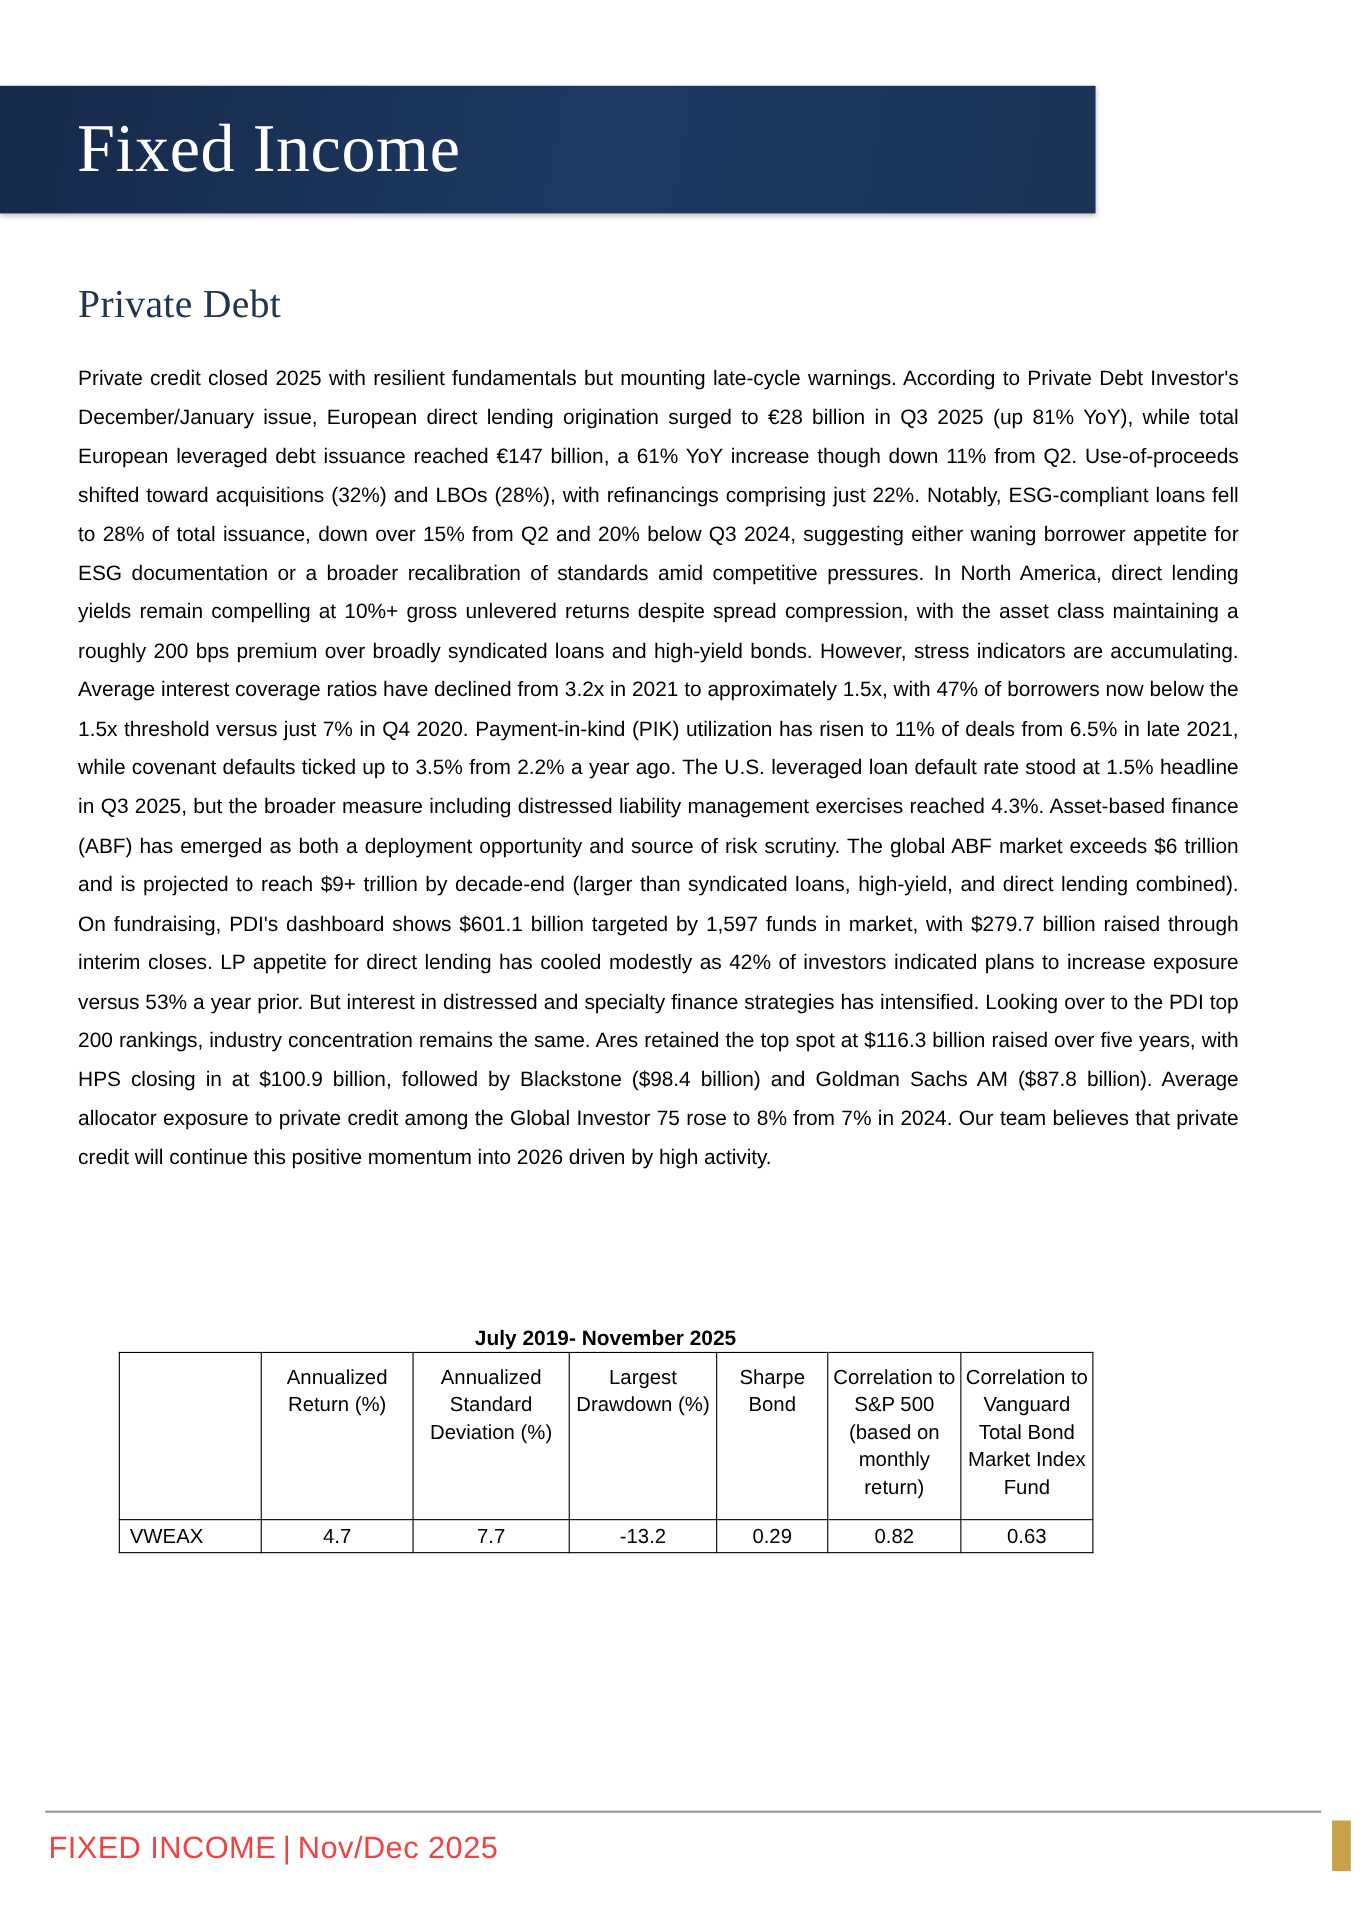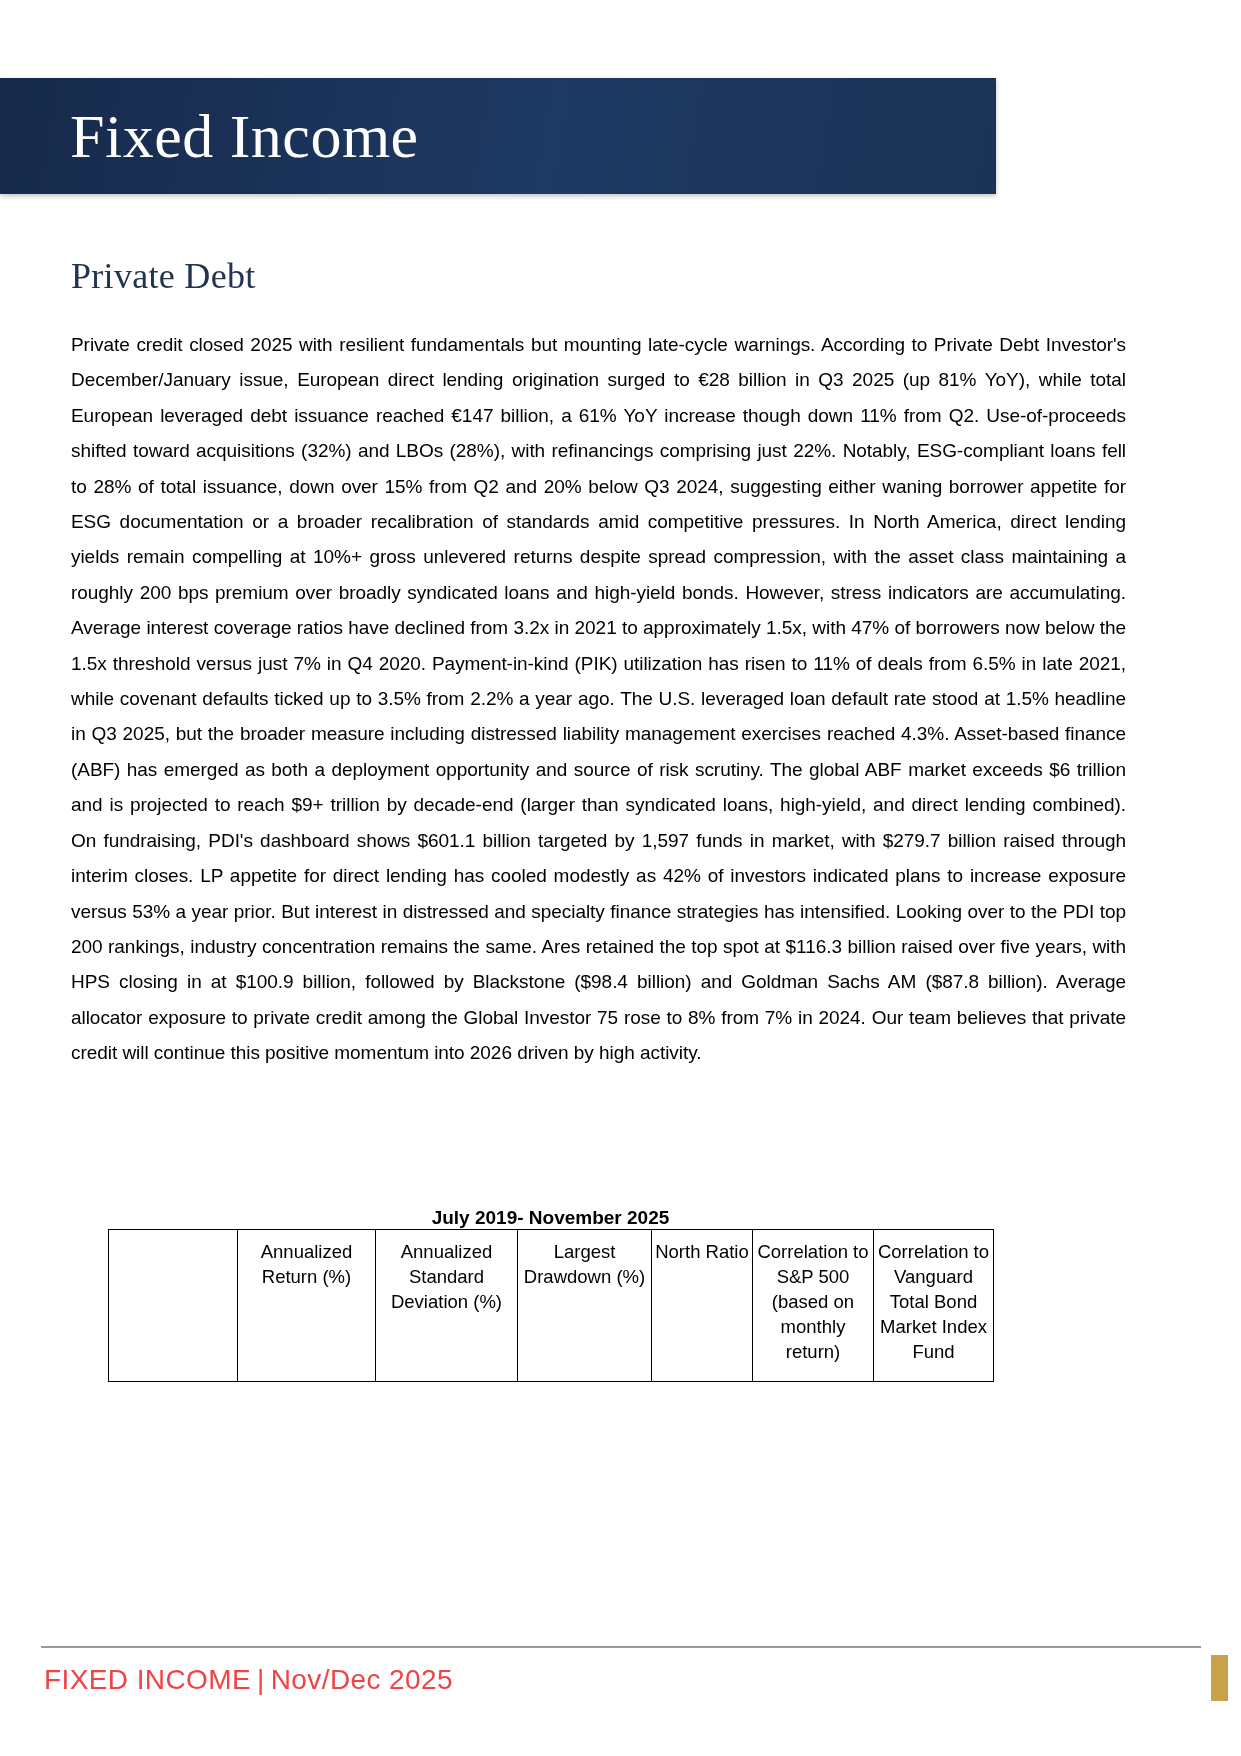--- a/index.html
+++ b/index.html
@@ -176,26 +176,35 @@
       <col class="c4">
         <col class="c5">
         <col class="c6">
     </colgroup>
     <thead>
       <tr>
         <th class="blank-head"></th>
         <th>Annualized Return (%)</th>
         <th>Annualized Standard Deviation (%)</th>
         <th>Largest Drawdown (%)</th>
-        <th>North Ratio</th>
+        <th>Sharpe Bond</th>
         <th>Correlation to S&amp;P 500 (based on monthly return)</th>
         <th>Correlation to Vanguard Total Bond Market Index Fund</th>
       </tr>
     </thead>
     <tbody>
+      <tr>
+        <td class="rowlabel">VWEAX</td>
+        <td>4.7</td>
+        <td>7.7</td>
+        <td>-13.2</td>
+        <td>0.29</td>
+        <td>0.82</td>
+        <td>0.63</td>
+      </tr>
     </tbody>
   </table>
 </div>
 
 <div class="footer-rule"></div>
 <div class="footer-text">
   <span>FIXED  INCOME</span><span class="sep">|</span><span>Nov/Dec 2025</span>
 </div>
 <div class="footer-mark"></div>
 

